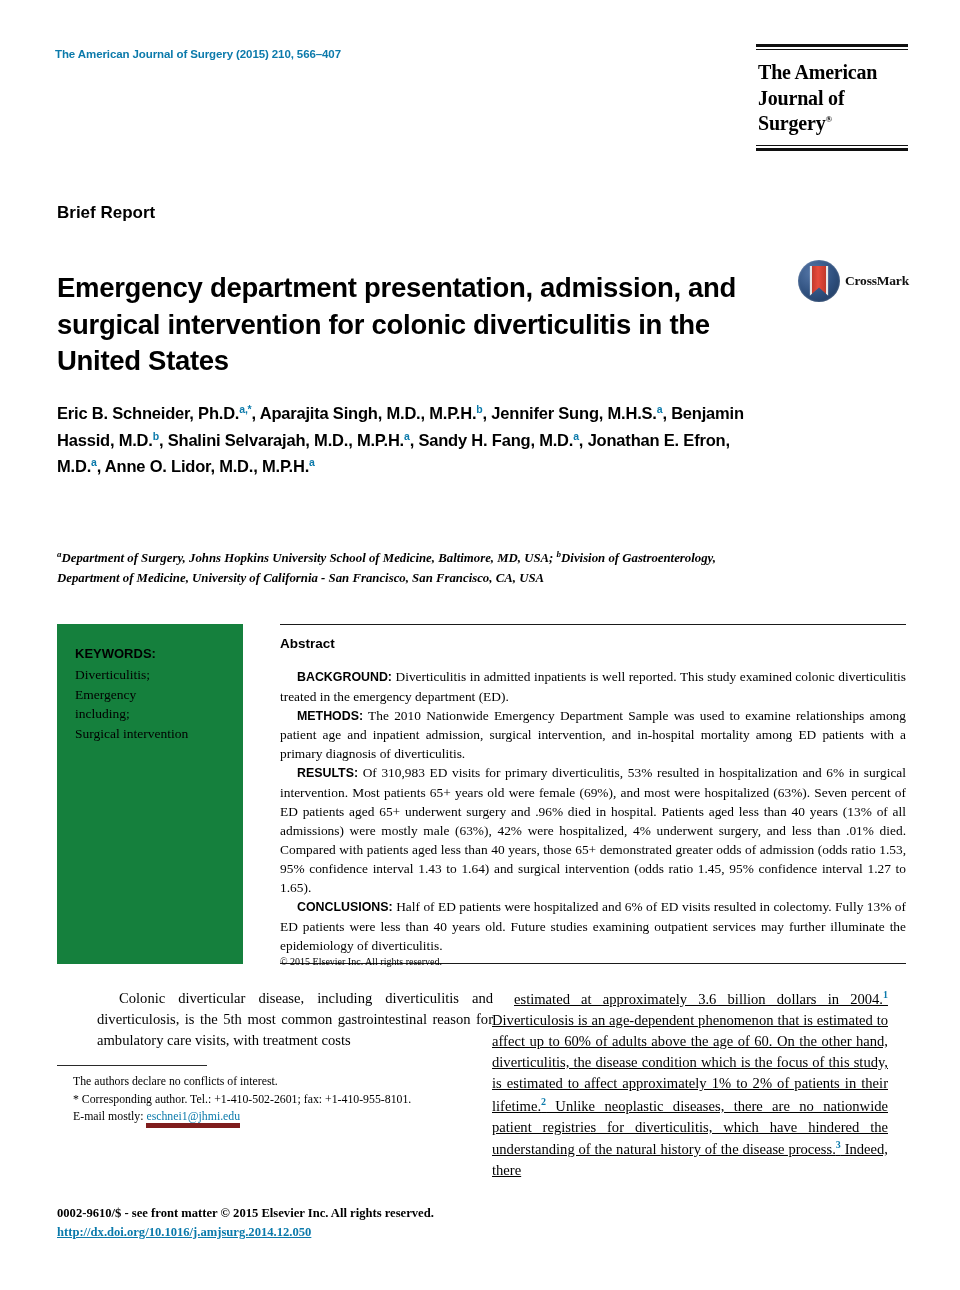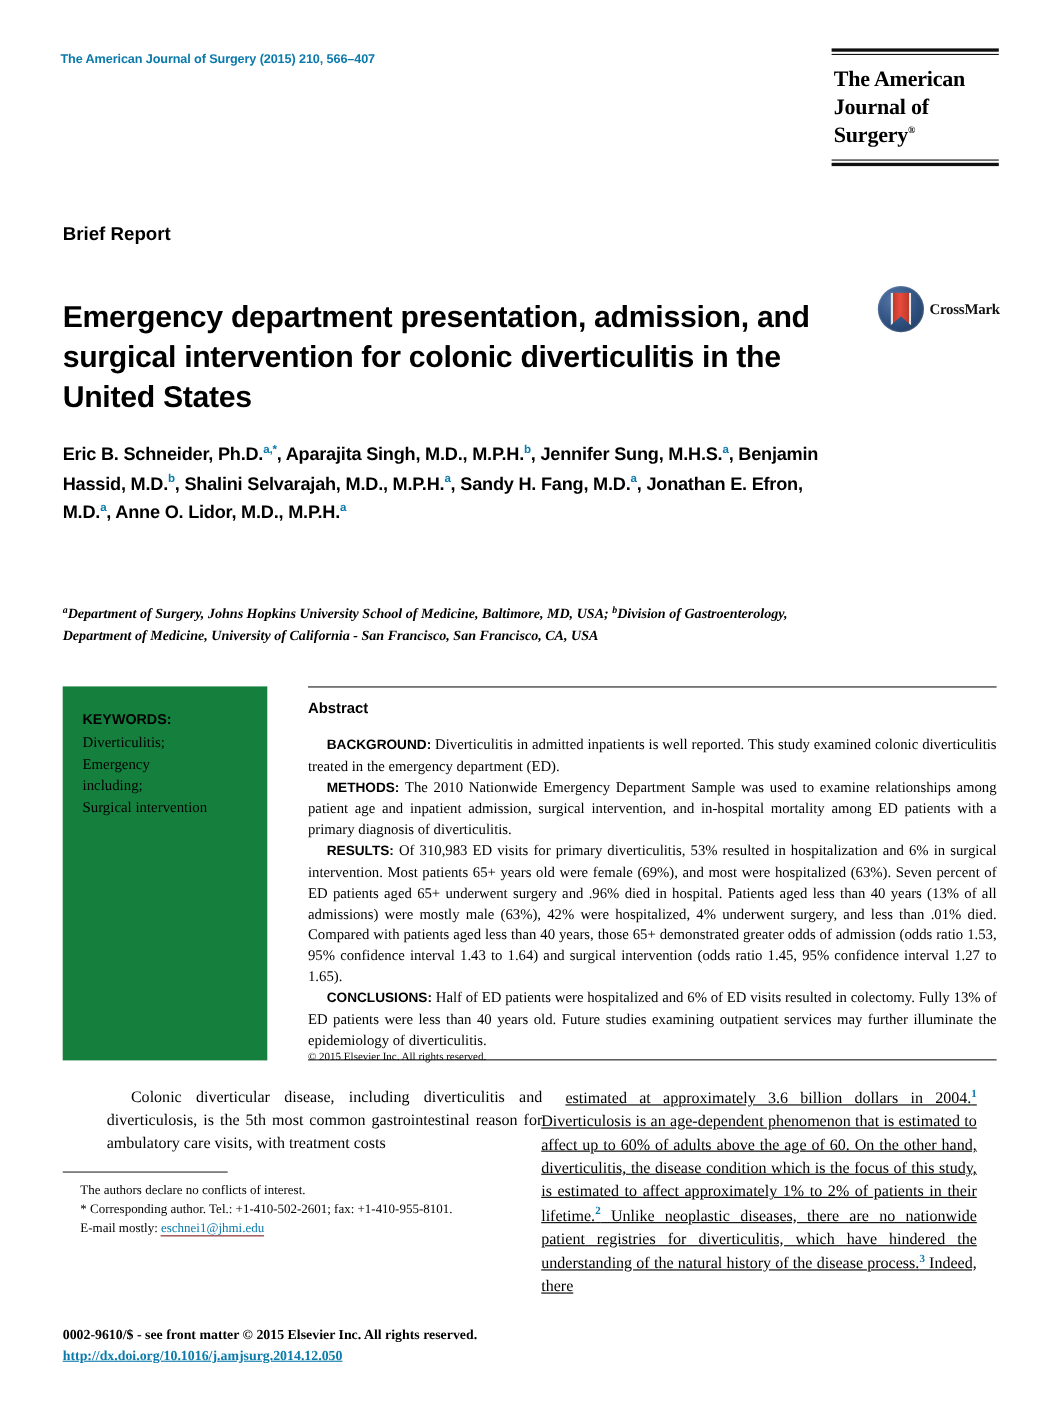--- a/index.html
+++ b/index.html
@@ -204,21 +204,21 @@
     left: 57px; top: 1073px;
     width: 396px;
     font-family: "Liberation Serif", serif;
     font-size: 11.8px;
     line-height: 1.5;
   }
   .footnotes p { margin: 0; text-indent: 16px; }
   .footnotes a, .link {
     color: #0b7aab; text-decoration: none;
   }
-  .footnotes .email-link { color: #0b7aab; border-bottom: 1px solid #7f1d1d; }
+  .footnotes .email-link { color: #0b7aab; border-bottom: 5px solid #7f1d1d; }
   .footer {
     position: absolute;
     left: 57px; top: 1204px;
     width: 600px;
     font-family: "Liberation Serif", serif;
     font-weight: bold;
     font-size: 12.6px;
     line-height: 1.48;
   }
   .footer .doi { color: #0b7aab; }

